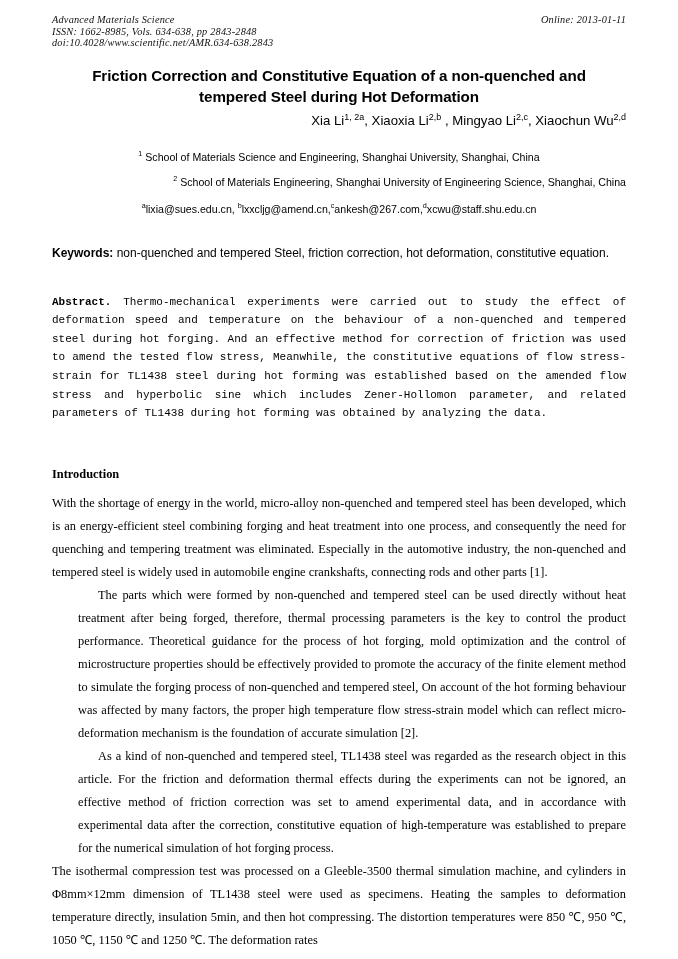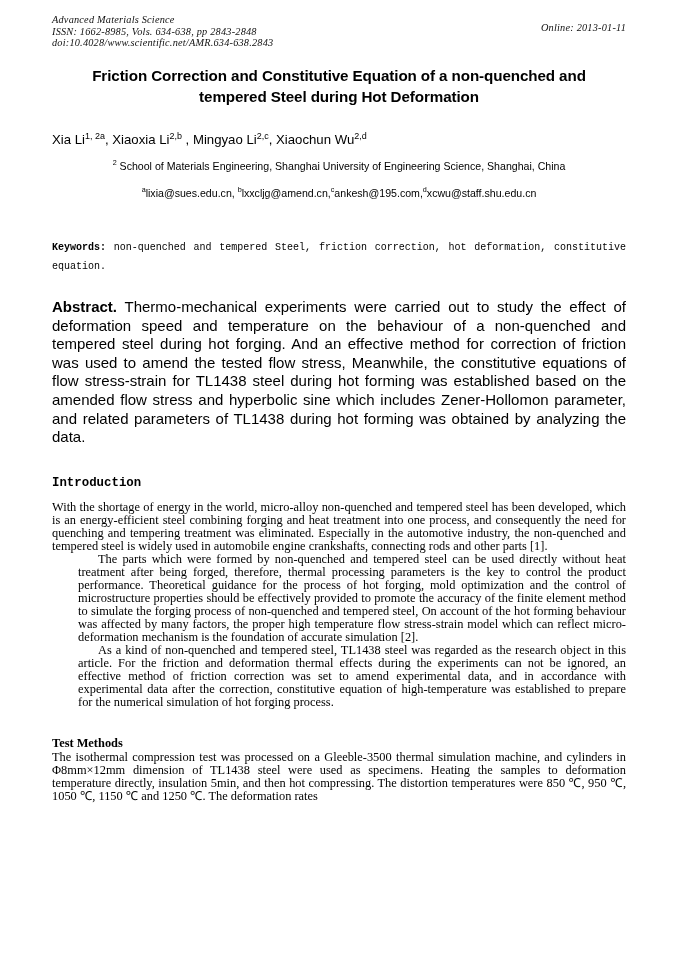--- a/index.html
+++ b/index.html
@@ -29,21 +29,21 @@
     font-family: "Liberation Serif", serif;
     font-style: italic;
     font-size: 10.3px;
     line-height: 11.7px;
     letter-spacing: 0.02em;
     color: #111;
   }
   .pub-header .online {
     position: absolute;
     right: 0;
-    top: 8px;
+    top: 0;
     font-style: italic;
     font-size: 10.3px;
     white-space: nowrap;
   }
   .pub-header .hline {
     display: block;
     white-space: nowrap;
   }
 
   
@@ -53,85 +53,85 @@
     font-weight: bold;
     font-size: 15.2px;
     line-height: 21px;
     text-align: center;
     letter-spacing: -0.1px;
     padding: 0 8px;
   }
 
   
   .authors {
-    margin-top: 24px;
+    margin-top: 5px;
     font-family: "Liberation Sans", sans-serif;
     font-size: 13.2px;
     line-height: 17px;
-    text-align: left;
+    text-align: right;
   }
   .authors sup, .affil sup, .emails sup {
     font-size: 0.68em;
     vertical-align: super;
     line-height: 0;
   }
 
   
   .affil {
     font-family: "Liberation Sans", sans-serif;
     font-size: 10.6px;
     line-height: 14px;
     text-align: center;
   }
   .affil.first { margin-top: 21px; }
-  .affil.second { margin-top: 11px; }
+  .affil.second { margin-top: 11px; text-align: right; }
 
   .emails {
     margin-top: 13px;
     font-family: "Liberation Sans", sans-serif;
     font-size: 10.6px;
     line-height: 14px;
     text-align: center;
   }
 
   
   .keywords {
-    margin-top: 39px;
-    font-family: Liberation Mono, monospace;
-    font-size: 10px;
+    margin-top: 28px;
+    font-family: Liberation Sans, sans-serif;
+    font-size: 12px;
     line-height: 18.5px;
     text-align: justify;
     text-justify: inter-word;
   }
   .keywords b { font-weight: bold; }
 
   
   .abstract {
-    margin-top: 22px;
-    font-family: Liberation Sans, sans-serif;
-    font-size: 15px;
+    margin-top: 30px;
+    font-family: Liberation Mono, monospace;
+    font-size: 11px;
     line-height: 18.6px;
     text-align: justify;
     text-justify: inter-word;
   }
   .abstract b { font-weight: bold; }
 
   .section-head {
     font-family: "Liberation Serif", serif;
     font-weight: bold;
     font-size: 12.4px;
     line-height: 16px;
   }
-  .section-head.intro { margin-top: 28px; font-family: Liberation Mono, monospace; }
+  .section-head.intro { margin-top: 43px; }
   .section-head.methods { margin-top: 26px; }
 
   .body-par {
     font-family: "Liberation Serif", serif;
     font-size: 12.4px;
-    line-height: 13px;
+    line-height: 23px;
     text-align: justify;
     text-justify: inter-word;
     margin: 0;
   }
   .body-par.first { margin-top: 10px; }
   .body-par.indent { text-indent: 20px; margin-left: 26px; }
 </style>
 </head>
 <body>
 
@@ -141,33 +141,33 @@
     <span class="online">Online: 2013-01-11</span>
     <span class="hline">Advanced Materials Science</span>
     <span class="hline">ISSN: 1662-8985, Vols. 634-638, pp 2843-2848</span>
     <span class="hline">doi:10.4028/www.scientific.net/AMR.634-638.2843</span>
   </div>
 
   <div class="title">Friction Correction and Constitutive Equation of a non-quenched and tempered Steel during Hot Deformation</div>
 
   <div class="authors"><span>Xia Li</span><sup>1, 2a</sup><span>, </span><span>Xiaoxia Li</span><sup>2,b</sup><span> , </span><span>Mingyao Li</span><sup>2,c</sup><span>, </span><span>Xiaochun Wu</span><sup>2,d</sup></div>
 
+  <div class="affil first"><sup>1</sup><span> School of Materials Science and Engineering, Shanghai University, Shanghai, China</span></div>
   <div class="affil second"><sup>2</sup><span> School of Materials Engineering, Shanghai University of Engineering Science, Shanghai, China</span></div>
 
-  <div class="emails"><sup>a</sup><span>lixia@sues.edu.cn, </span><sup>b</sup><span>lxxcljg@amend.cn,</span><sup>c</sup><span>ankesh@195.com,</span><sup>d</sup><span>xcwu@staff.shu.edu.cn</span></div>
+  <div class="emails"><sup>a</sup><span>lixia@sues.edu.cn, </span><sup>b</sup><span>lxxcljg@amend.cn,</span><sup>c</sup><span>ankesh@267.com,</span><sup>d</sup><span>xcwu@staff.shu.edu.cn</span></div>
 
   <div class="keywords">
     <b>Keywords:</b><span> non-quenched and tempered Steel, friction correction, hot deformation, constitutive equation.</span>
   </div>
 
   <div class="abstract">
     <b>Abstract.</b><span> Thermo-mechanical experiments were carried out to study the effect of deformation speed and temperature on the behaviour of a non-quenched and tempered steel during hot forging. And an effective method for correction of friction was used to amend the tested flow stress, Meanwhile, the constitutive equations of flow stress-strain for TL1438 steel during hot forming was established based on the amended flow stress and hyperbolic sine which includes Zener-Hollomon parameter, and related parameters of TL1438 during hot forming was obtained by analyzing the data.</span>
   </div>
 
   <div class="section-head intro">Introduction</div>
   <p class="body-par first">With the shortage of energy in the world, micro-alloy non-quenched and tempered steel has been developed, which is an energy-efficient steel combining forging and heat treatment into one process, and consequently the need for quenching and tempering treatment was eliminated. Especially in the automotive industry, the non-quenched and tempered steel is widely used in automobile engine crankshafts, connecting rods and other parts [1].</p>
   <p class="body-par indent">The parts which were formed by non-quenched and tempered steel can be used directly without heat treatment after being forged, therefore, thermal processing parameters is the key to control the product performance. Theoretical guidance for the process of hot forging, mold optimization and the control of microstructure properties should be effectively provided to promote the accuracy of the finite element method to simulate the forging process of non-quenched and tempered steel, On account of the hot forming behaviour was affected by many factors, the proper high temperature flow stress-strain model which can reflect micro-deformation mechanism is the foundation of accurate simulation [2].</p>
   <p class="body-par indent">As a kind of non-quenched and tempered steel, TL1438 steel was regarded as the research object in this article. For the friction and deformation thermal effects during the experiments can not be ignored, an effective method of friction correction was set to amend experimental data, and in accordance with experimental data after the correction, constitutive equation of high-temperature was established to prepare for the numerical simulation of hot forging process.</p>
 
-  <div class="section-head methods">Test Methods</div>
   <p class="body-par">The isothermal compression test was processed on a Gleeble-3500 thermal simulation machine, and cylinders in Φ8mm×12mm dimension of TL1438 steel were used as specimens. Heating the samples to deformation temperature directly, insulation 5min, and then hot compressing. The distortion temperatures were 850 ℃, 950 ℃, 1050 ℃, 1150 ℃ and 1250 ℃. The deformation rates</p>
 
 </div>
 
 </body></html>

